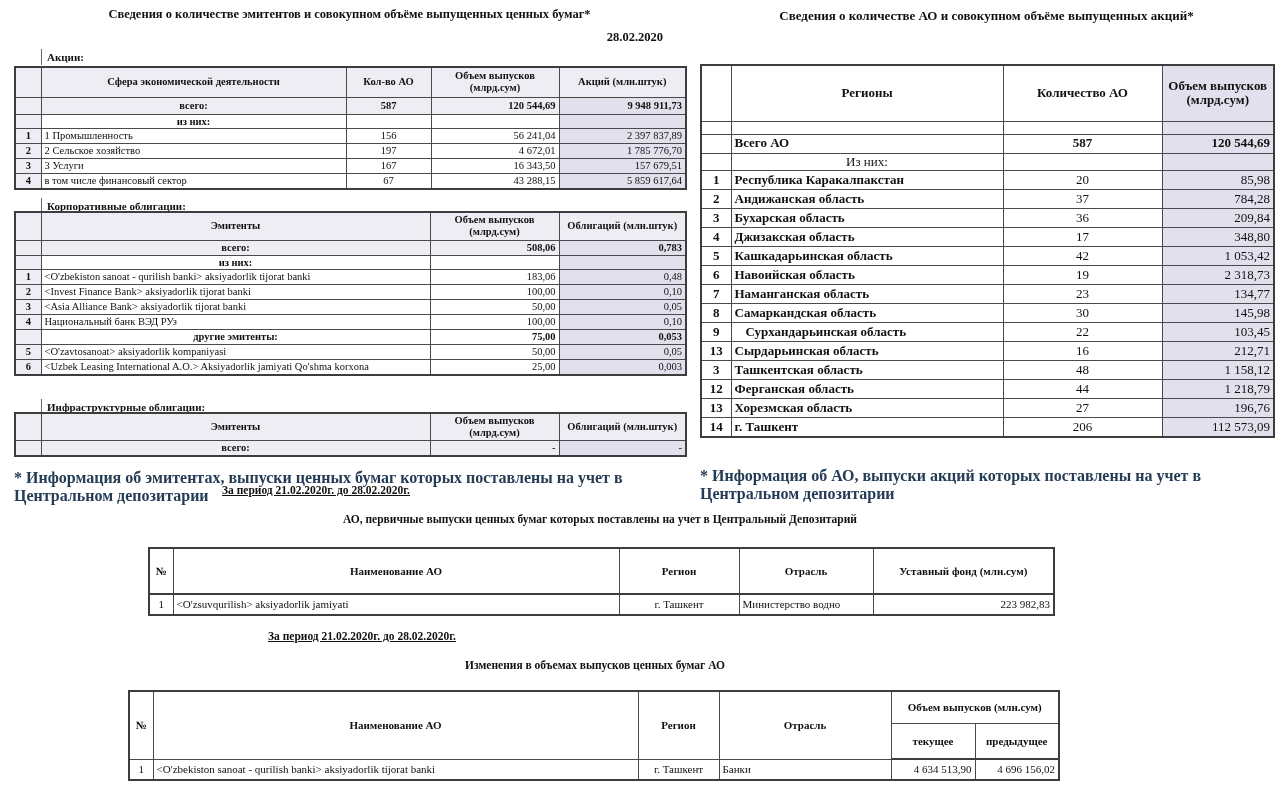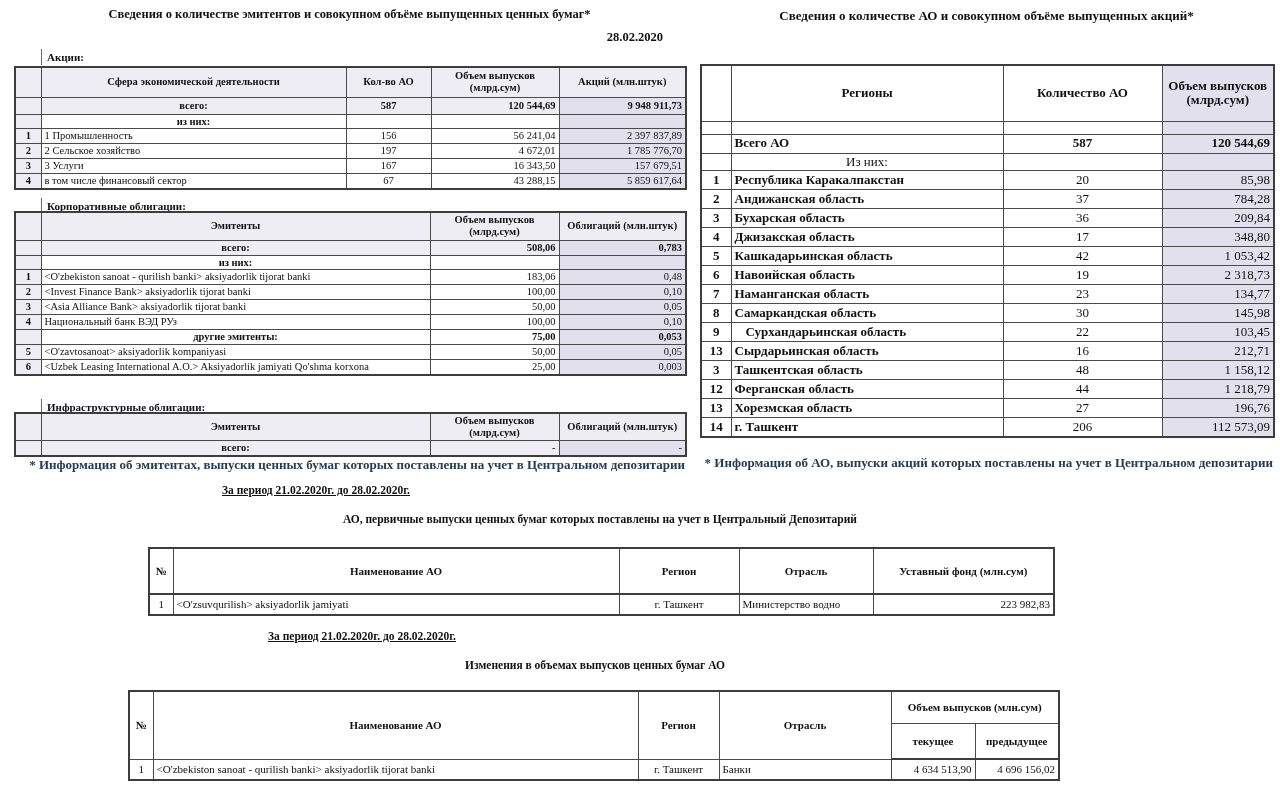--- a/index.html
+++ b/index.html
@@ -4,21 +4,21 @@
 <style>
   html,body{margin:0;padding:0;background:#fff;}
   .page{position:relative;width:1280px;height:796px;background:#ffffff;overflow:hidden;
         font-family:"Liberation Serif","DejaVu Serif",serif;color:#111;}
   .abs{position:absolute;}
   .left-col{position:absolute;left:14px;top:0;width:671px;height:480px;}
   .right-col{position:absolute;left:700px;top:0;width:573px;height:480px;}
   .doc-title{position:absolute;top:7px;left:0;width:100%;text-align:center;font-weight:bold;font-size:12.5px;}
   .doc-date{position:absolute;top:30px;right:22px;font-weight:bold;font-size:12.5px;}
   .sec-label{position:absolute;left:27px;font-weight:bold;font-size:11px;border-left:1px solid #6b6b6b;padding:2px 0 2px 5px;}
-  .footnote{position:absolute;left:0;width:100%;text-align:right;font-weight:bold;font-size:13px;color:#243c55;}
+  .footnote{position:absolute;left:0;width:100%;text-align:left;font-weight:bold;font-size:16px;color:#243c55;margin-top:12px;}
   .period{position:absolute;font-weight:bold;font-size:11.5px;text-decoration:underline;}
   .caption{position:absolute;left:0;font-weight:bold;font-size:11.5px;text-align:center;}
   table.grid{border-collapse:collapse;table-layout:fixed;border:2px solid #3d3d3d;background:#fff;}
   .grid th,.grid td{border:1px solid #4a4a4a;padding:1px 3px;vertical-align:middle;line-height:1.13;overflow:hidden;}
   .grid th{font-weight:bold;text-align:center;white-space:normal;}
   .grid td{white-space:nowrap;}
   .bg-gray{background:#eeedf3;}
   .bg-lav{background:#e2e0ec;}
   .bt thead tr:last-child th{border-bottom:2px solid #3d3d3d;}
   .th-narrow{padding-left:22px !important;padding-right:22px !important;}

